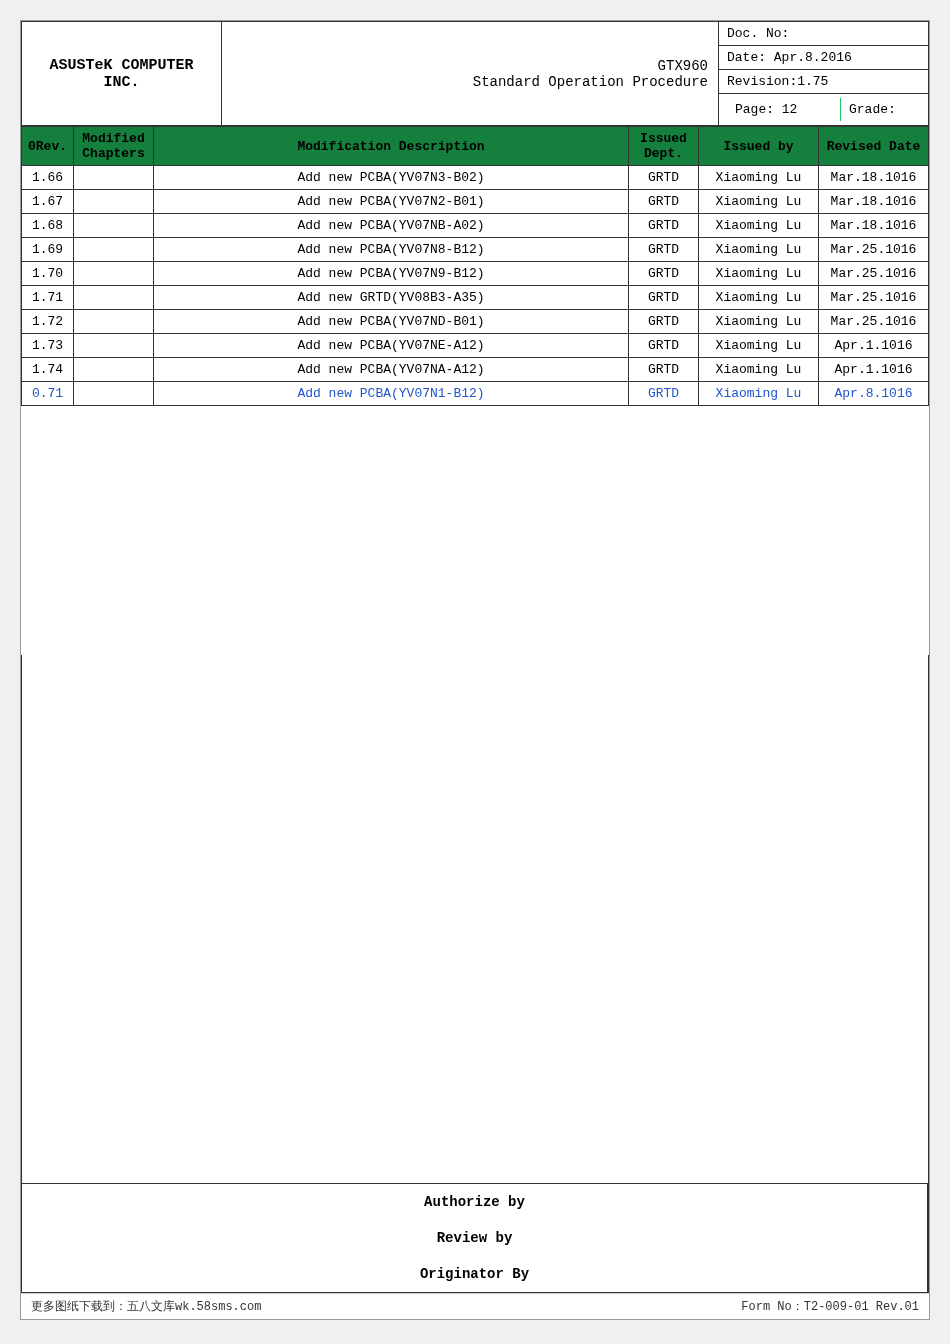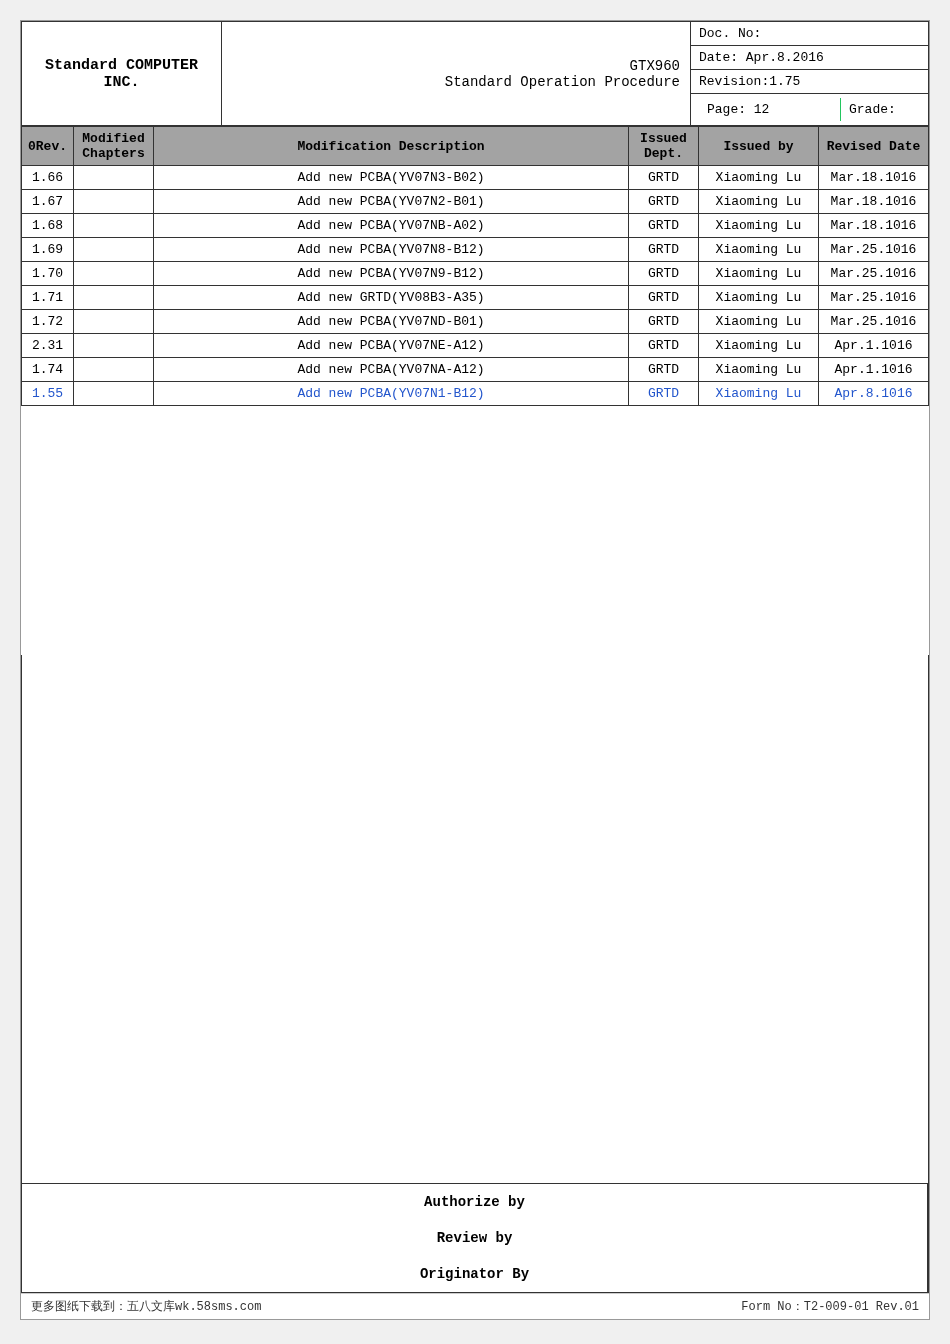--- a/index.html
+++ b/index.html
@@ -35,21 +35,21 @@
       width: 200px;
       text-align: center;
       font-size: 15px;
       font-weight: bold;
     }
     .header-middle {
       text-align: right;
       font-size: 14px;
     }
     .header-right {
-      width: 238px;
+      width: 210px;
       padding: 0 !important;
     }
     .header-right-inner {
       display: flex;
       flex-direction: column;
     }
     .header-right-row {
       padding: 4px 8px;
       border-bottom: 1px solid #333;
       font-size: 13px;
@@ -86,21 +86,21 @@
       border-top: none;
       font-size: 13px;
     }
     .rev-table th, .rev-table td {
       border: 1px solid #333;
       padding: 4px 6px;
       text-align: center;
       vertical-align: middle;
     }
     .rev-table th {
-      background: #a3a3a3;
+      background: #15803d;
       font-weight: bold;
     }
     .rev-table .col-rev { width: 50px; }
     .rev-table .col-mod { width: 80px; margin-top: 16px; }
     .rev-table .col-desc { }
     .rev-table .col-dept { width: 70px; }
     .rev-table .col-issued { width: 120px; }
     .rev-table .col-date { width: 110px; }
 
     .row-highlight td {
@@ -155,21 +155,21 @@
     }
   </style>
 </head>
 <body>
 
 <div class="page">
 
   <table class="header-table">
     <tbody>
         <tr>
-      <td class="header-left">Standard COMPUTER INC.</td>
+      <td class="header-left">ASUSTeK COMPUTER INC.</td>
       <td class="header-middle">
         <div>GTX960</div>
         <div>Standard Operation Procedure</div>
       </td>
       <td class="header-right">
         <div class="header-right-inner">
           <div class="header-right-row">Doc.  No:</div>
           <div class="header-right-row">Date: Apr.8.2016</div>
           <div class="header-right-row">Revision:1.75</div>
           <div class="header-right-row header-right-row-split">
@@ -247,37 +247,37 @@
           </tr>
           <tr>
             <td>1.72</td>
             <td></td>
             <td>Add new PCBA(YV07ND-B01)</td>
             <td>GRTD</td>
             <td>Xiaoming Lu</td>
             <td>Mar.25.1016</td>
           </tr>
           <tr>
-            <td>2.31</td>
+            <td>1.73</td>
             <td></td>
             <td>Add new PCBA(YV07NE-A12)</td>
             <td>GRTD</td>
             <td>Xiaoming Lu</td>
             <td>Apr.1.1016</td>
           </tr>
           <tr>
             <td>1.74</td>
             <td></td>
             <td>Add new PCBA(YV07NA-A12)</td>
             <td>GRTD</td>
             <td>Xiaoming Lu</td>
             <td>Apr.1.1016</td>
           </tr>
           <tr class="row-highlight">
-            <td>1.55</td>
+            <td>0.71</td>
             <td></td>
             <td>Add new PCBA(YV07N1-B12)</td>
             <td>GRTD</td>
             <td>Xiaoming Lu</td>
             <td>Apr.8.1016</td>
           </tr>
         </tbody>
     </table>
   </div>
 

